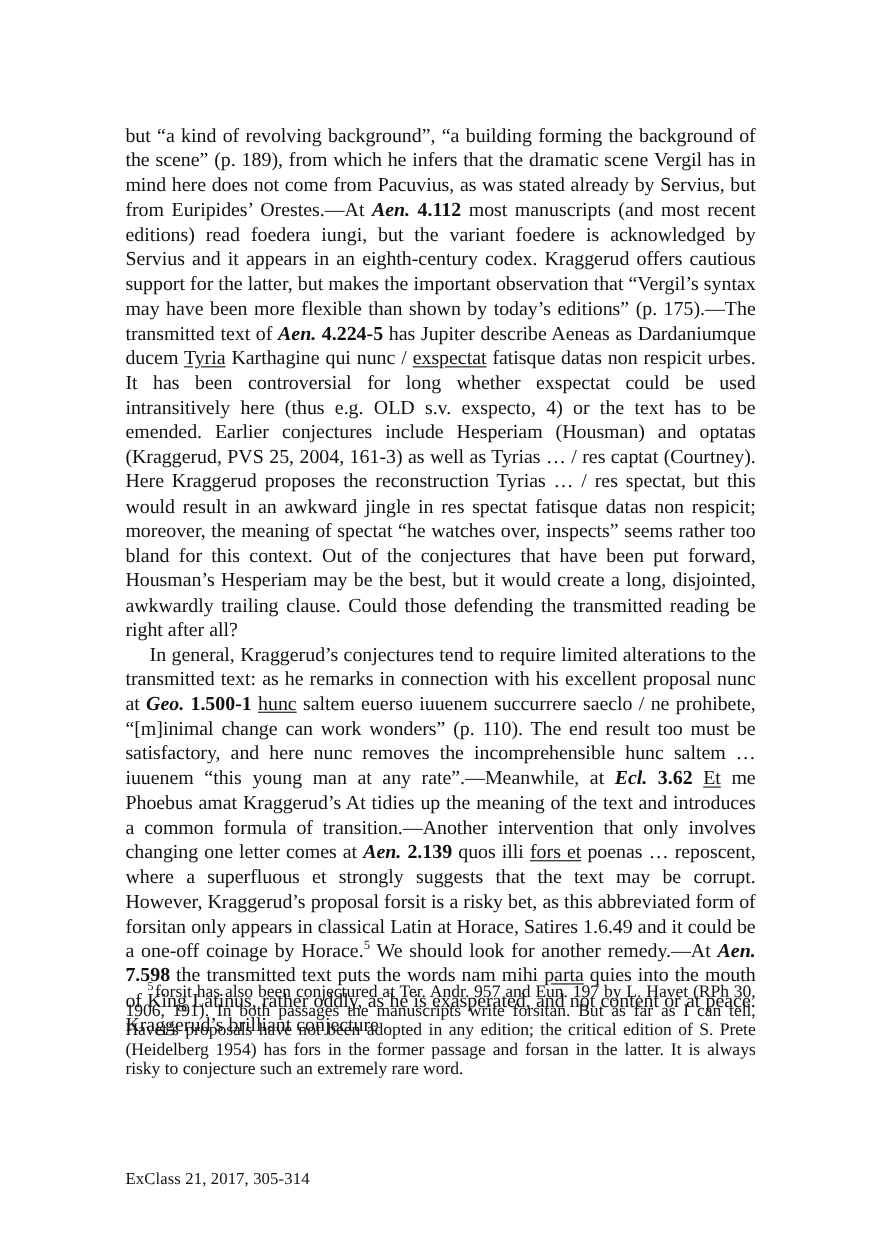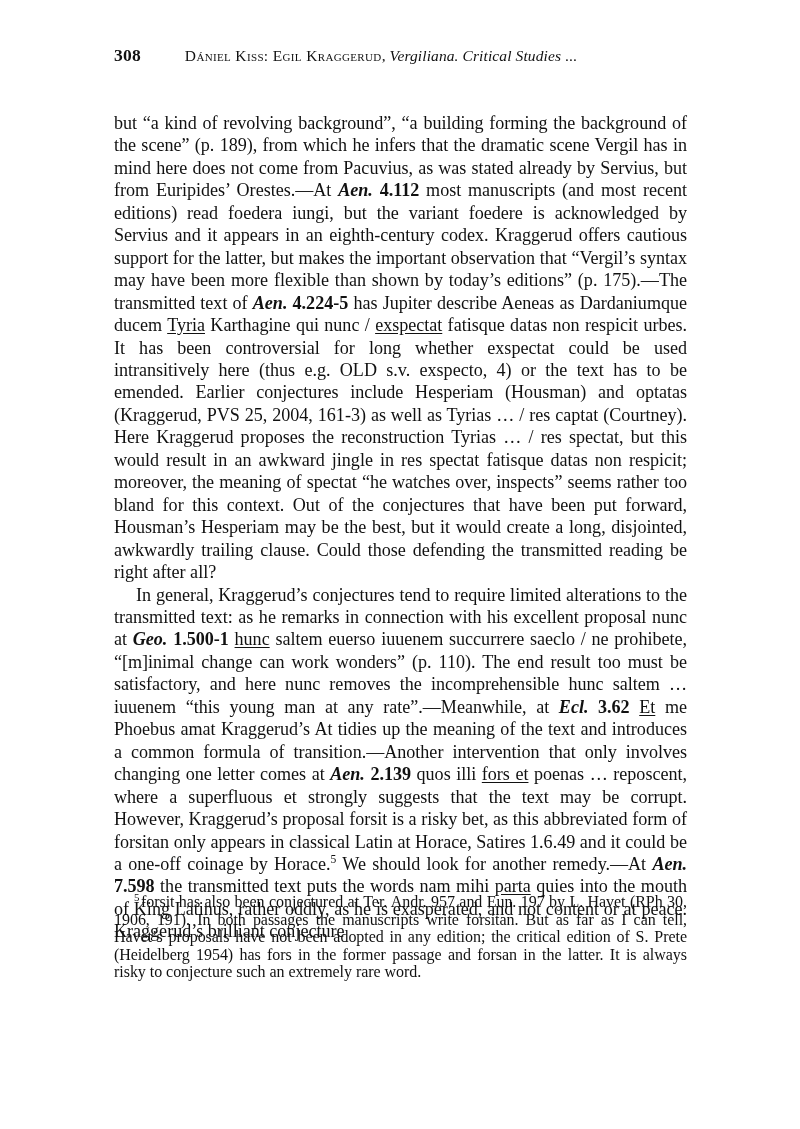--- a/index.html
+++ b/index.html
@@ -107,30 +107,27 @@
     width: 573px;
     font-size: 15.2px;
     letter-spacing: 0.1px;
   }
 </style>
 </head>
 <body>
 
 <div class="page">
 
-  <div class="runhead">
-    <span class="runhead-folio">308</span>
-    <span class="runhead-title">
-      <span class="sc">Dániel Kiss: Egil Kraggerud</span><span>, </span><span class="runhead-italic">Vergiliana. Critical Studies</span><span> ...</span>
-    </span>
-  </div>
 
   <div class="textblock" id="textblock">
       <p class="para"><span>but “a kind of revolving background”, “a building forming the background of the scene” (p. 189), from which he infers that the dramatic scene Vergil has in mind here does not come from Pacuvius, as was stated already by Servius, but from Euripides’ </span><span class="it">Orestes</span><span>.—At </span><span class="bi">Aen.</span><span> </span><span class="bd">4.112</span><span> most manuscripts (and most recent editions) read </span><span class="it">foedera iungi</span><span>, but the variant </span><span class="it">foedere</span><span> is acknowledged by Servius and it appears in an eighth-century codex. Kraggerud offers cautious support for the latter, but makes the important observation that “Vergil’s syntax may have been more flexible than shown by today’s editions” (p. 175).—The transmitted text of </span><span class="bi">Aen.</span><span> </span><span class="bd">4.224-5</span><span> has Jupiter describe Aeneas as </span><span class="it">Dardaniumque ducem </span><span class="it ul">Tyria</span><span class="it"> Karthagine qui nunc / </span><span class="it ul">exspectat</span><span class="it"> fatisque datas non respicit urbes</span><span>. It has been controversial for long whether </span><span class="it">exspectat</span><span> could be used intransitively here (thus e.g. </span><span class="it">OLD</span><span> s.v. </span><span class="it">exspecto</span><span>, 4) or the text has to be emended. Earlier conjectures include </span><span class="it">Hesperiam</span><span> (Housman) and </span><span class="it">optatas</span><span> (Kraggerud, </span><span class="it">PVS</span><span> 25, 2004, 161-3) as well as </span><span class="it">Tyrias … / res captat</span><span> (Courtney). Here Kraggerud proposes the reconstruction </span><span class="it">Tyrias … / res spectat</span><span>, but this would result in an awkward jingle in </span><span class="it">res spectat fatisque datas non respicit</span><span>; moreover, the meaning of </span><span class="it">spectat</span><span> “he watches over, inspects” seems rather too bland for this context. Out of the conjectures that have been put forward, Housman’s </span><span class="it">Hesperiam</span><span> may be the best, but it would create a long, disjointed, awkwardly trailing clause. Could those defending the transmitted reading be right after all?</span></p>
       <p class="para indent"><span>In general, Kraggerud’s conjectures tend to require limited alterations to the transmitted text: as he remarks in connection with his excellent proposal </span><span class="it">nunc</span><span> at </span><span class="bi">Geo.</span><span> </span><span class="bd">1.500-1</span><span> </span><span class="it ul">hunc</span><span class="it"> saltem euerso iuuenem succurrere saeclo / ne prohibete</span><span>, “[m]inimal change can work wonders” (p. 110). The end result too must be satisfactory, and here </span><span class="it">nunc</span><span> removes the incomprehensible </span><span class="it">hunc saltem … iuuenem</span><span> “this young man at any rate”.—Meanwhile, at </span><span class="bi">Ecl.</span><span> </span><span class="bd">3.62</span><span> </span><span class="it ul">Et</span><span class="it"> me Phoebus amat</span><span> Kraggerud’s </span><span class="it">At</span><span> tidies up the meaning of the text and introduces a common formula of transition.—Another intervention that only involves changing one letter comes at </span><span class="bi">Aen.</span><span> </span><span class="bd">2.139</span><span> </span><span class="it">quos illi </span><span class="it ul">fors et</span><span class="it"> poenas … reposcent</span><span>, where a superfluous </span><span class="it">et</span><span> strongly suggests that the text may be corrupt. However, Kraggerud’s proposal </span><span class="it">forsit</span><span> is a risky bet, as this abbreviated form of </span><span class="it">forsitan</span><span> only appears in classical Latin at Horace, </span><span class="it">Satires</span><span> 1.6.49 and it could be a one-off coinage by Horace.</span><sup class="fnref">5</sup><span> We should look for another remedy.—At </span><span class="bi">Aen.</span><span> </span><span class="bd">7.598</span><span> the transmitted text puts the words </span><span class="it">nam mihi </span><span class="it ul">parta</span><span class="it"> quies</span><span> into the mouth of King Latinus, rather oddly, as he is exasperated, and not content or at peace. Kraggerud’s brilliant conjecture</span></p>
     </div>
 
   <div class="footnote" id="footnote-block">
       <p><sup class="fnnum">5</sup><span class="it">forsit</span><span> has also been conjectured at Ter. </span><span class="it">Andr.</span><span> 957 and </span><span class="it">Eun.</span><span> 197 by L. Havet (</span><span class="it">RPh</span><span> 30, 1906, 191). In both passages the manuscripts write </span><span class="it">forsitan</span><span>. But as far as I can tell, Havet’s proposals have not been adopted in any edition; the critical edition of S. Prete (Heidelberg 1954) has </span><span class="it">fors</span><span> in the former passage and </span><span class="it">forsan</span><span> in the latter. It is always risky to conjecture such an extremely rare word.</span></p>
     </div>
 
+  <div class="footer">
+    <span class="it">ExClass</span><span> 21, 2017, 305-314</span>
+  </div>
 
 </div>
 
 </body></html>

